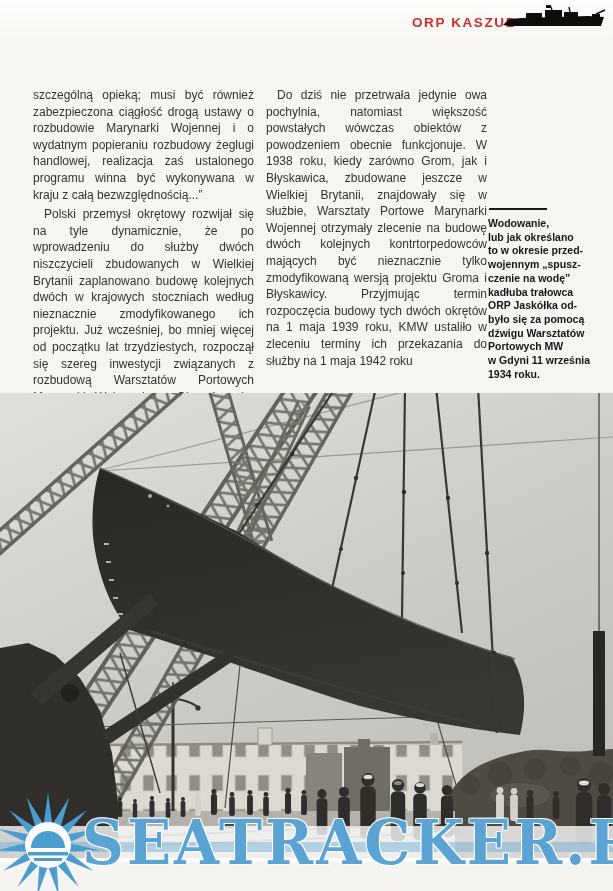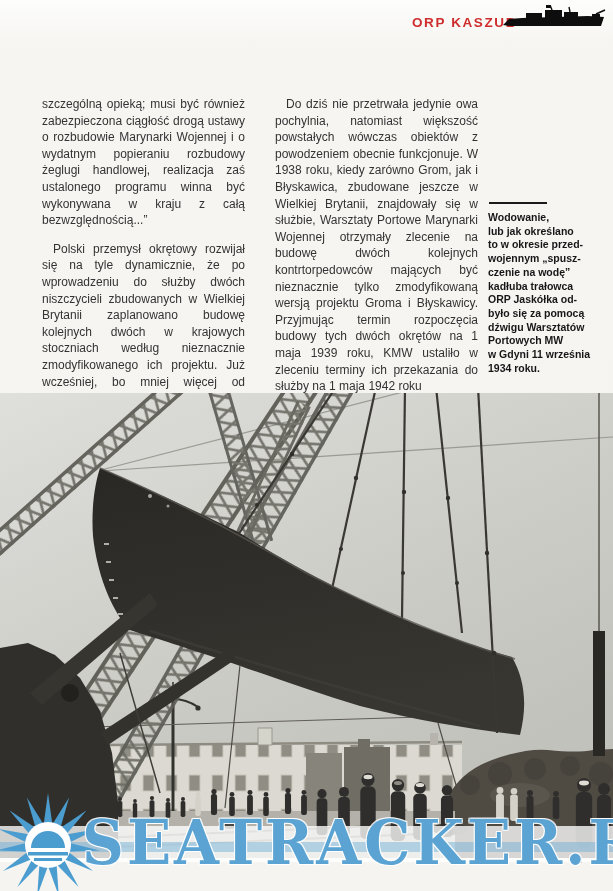--- a/index.html
+++ b/index.html
@@ -14,27 +14,27 @@
     position:absolute;left:412px;top:15px;
     font-size:13.5px;font-weight:bold;letter-spacing:1.6px;color:#cf2e2e;
   }
   .hdr-ship{position:absolute;left:500px;top:5px;}
   
   .col{
     position:absolute;top:84px;width:227px;
     font-size:12px;line-height:16.6px;color:#333;
     text-align:justify;
   }
-  .col p{margin:12px;}
+  .col p{margin:3px;}
   .col p.ind{text-indent:11px;}
   .col-left{left:30px;}
   .col-right{left:263px;}
   
   .caption{
-    position:absolute;left:488px;top:202px;width:120px;color:#161616;
+    position:absolute;left:488px;top:208px;width:120px;color:#161616;
   }
   .caption .rule{width:58px;height:2px;background:#1a1a1a;margin:0 0 7px 1px;}
   .caption .cap-text{
     font-size:10.5px;font-weight:bold;line-height:13.7px;white-space:pre-line;
   }
   
   .photo{position:absolute;left:0;top:393px;width:613px;height:465px;}
   
   .wm-whiteband{position:absolute;left:0;top:826px;width:613px;height:36px;
     background:rgba(255,255,255,0.78);}

